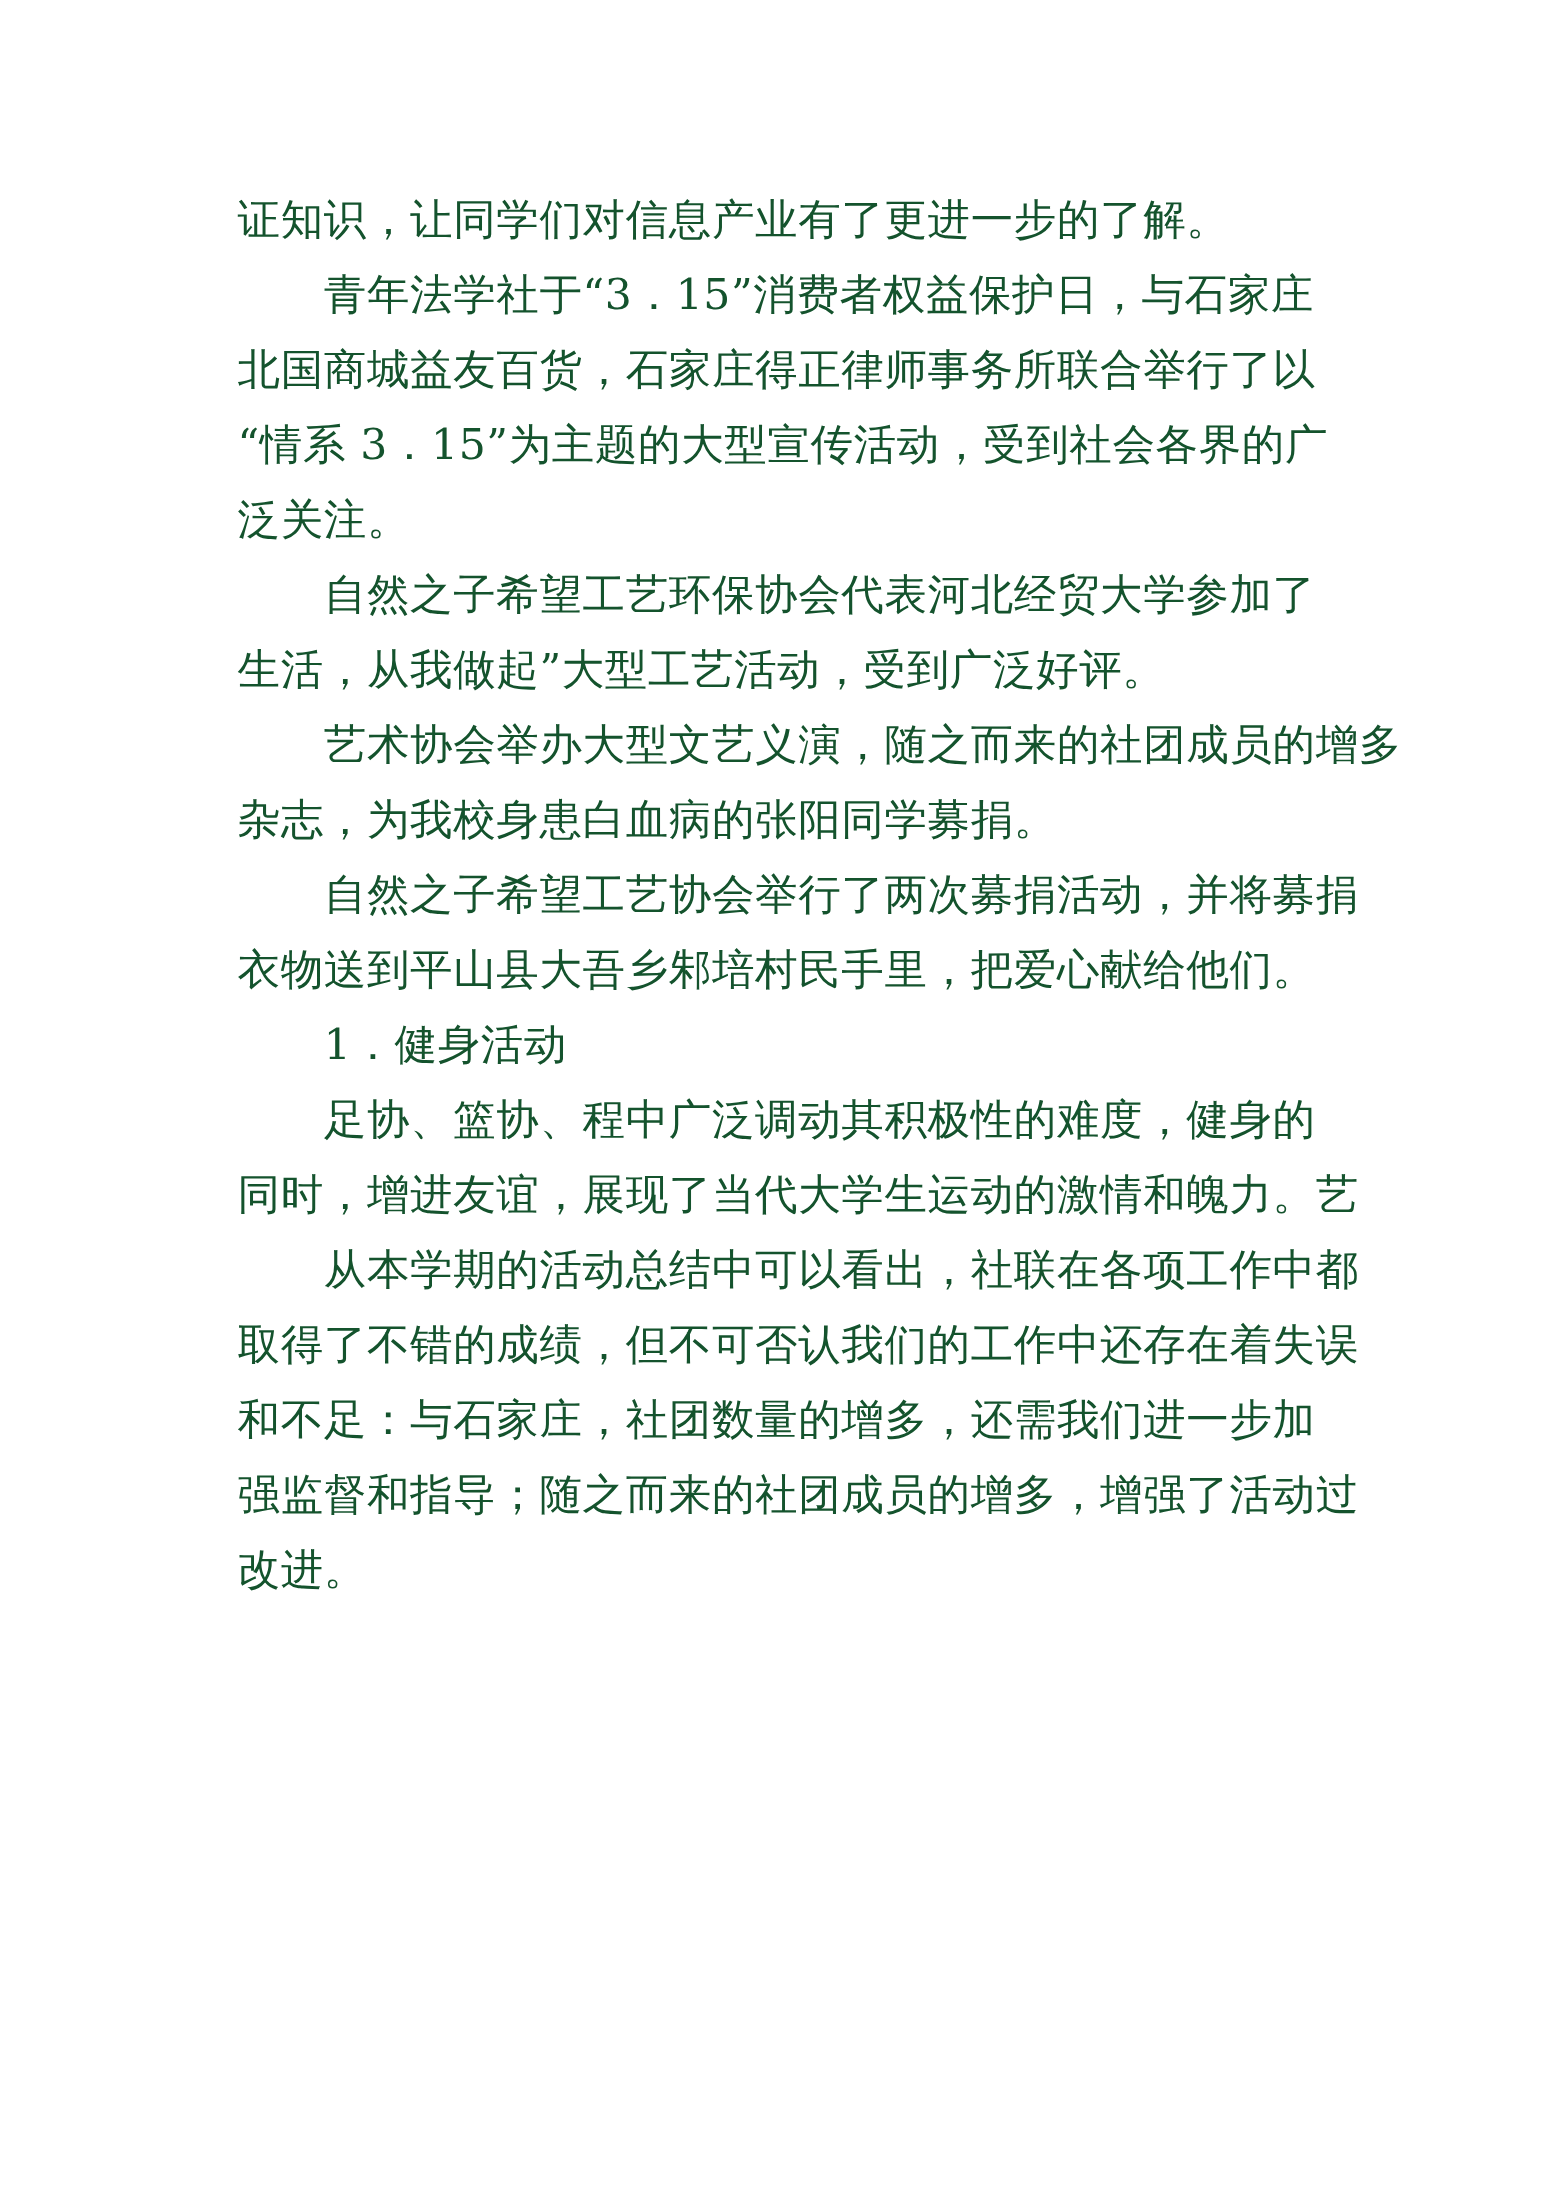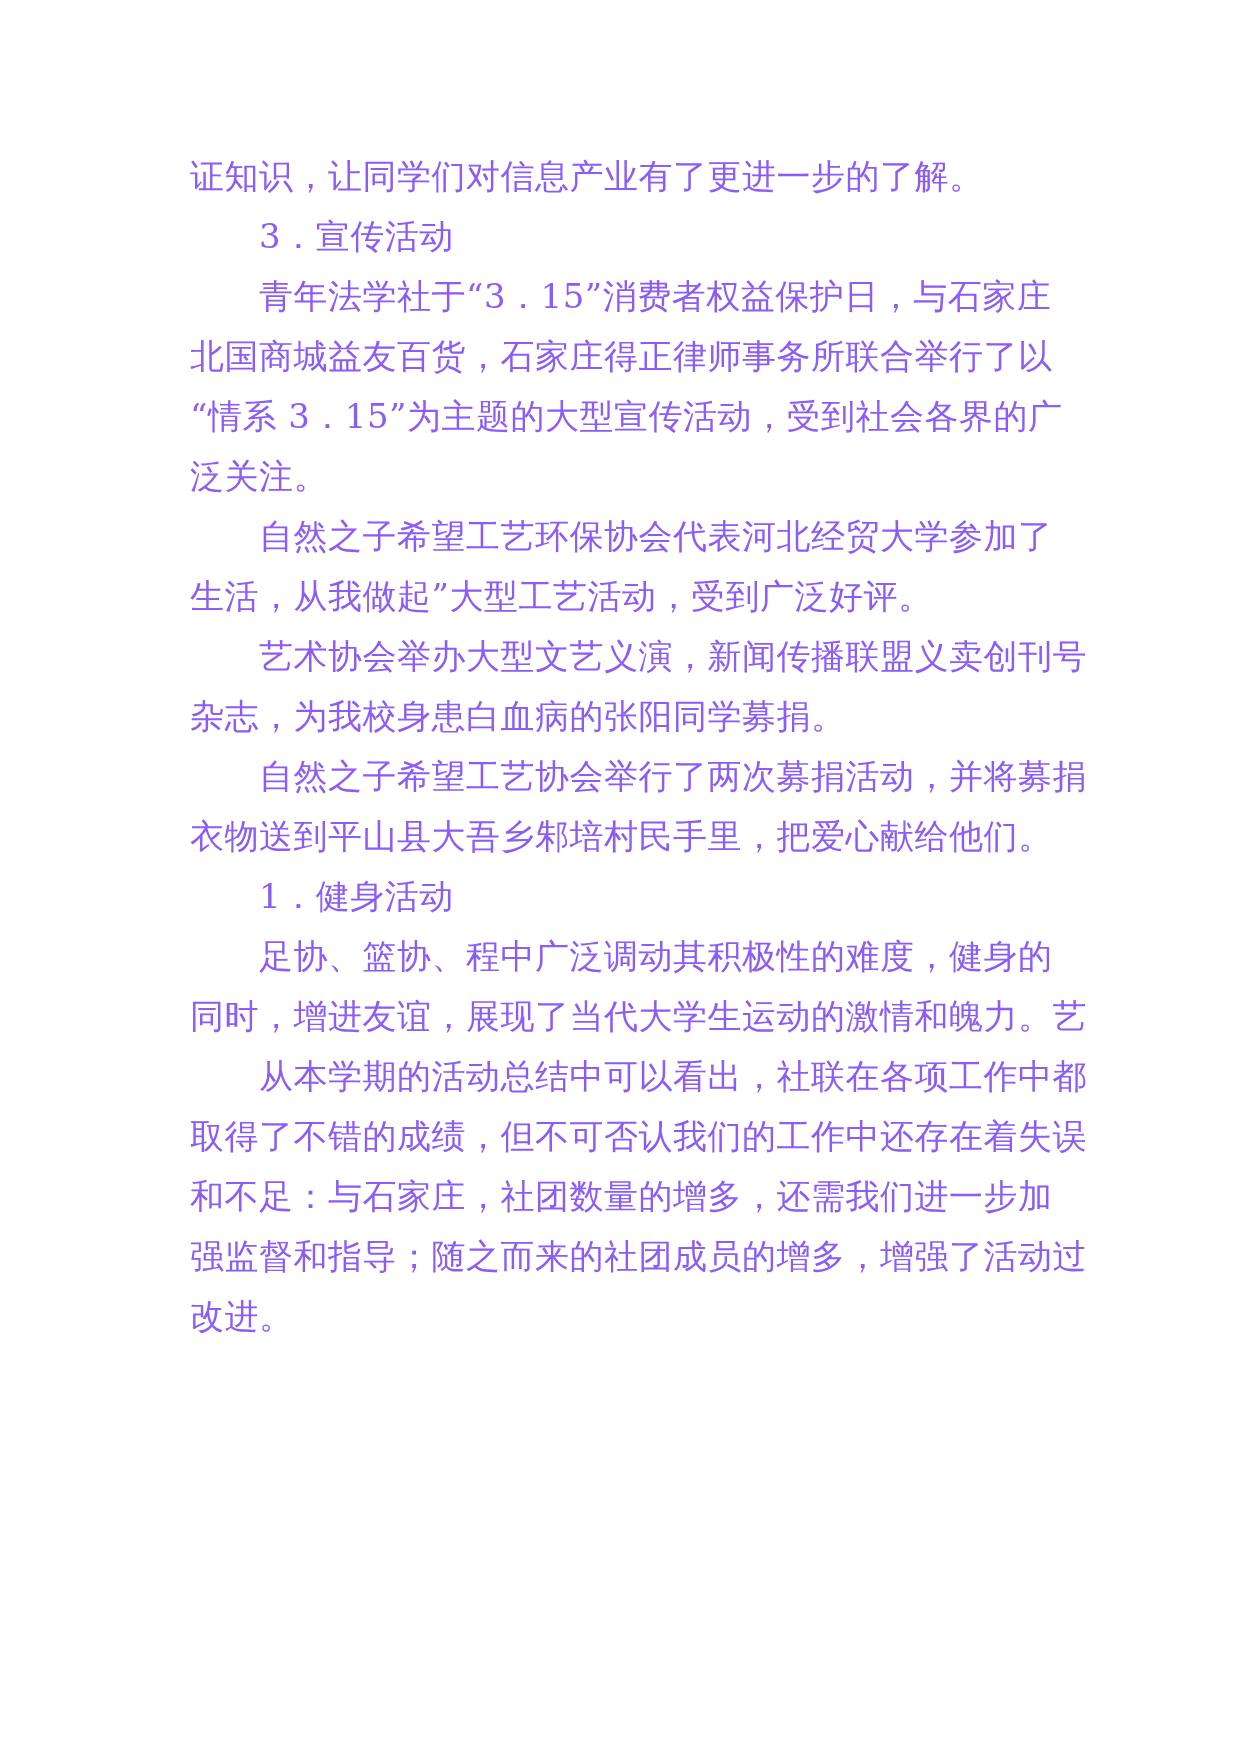--- a/index.html
+++ b/index.html
@@ -15,42 +15,41 @@
     box-sizing: border-box;
     padding: 146px 90px 0 190px;
     overflow: hidden;
   }
   .doc-text {
     width: 872px;
     font-family: "DejaVu Serif", "Liberation Serif", serif;
     font-size: 34px;
     line-height: 60px;
     letter-spacing: 0.5px;
-    color: #8b5cf6;
+    color: #14532d;
     font-weight: 400;
   }
   .text-line {
     height: 60px;
     white-space: pre;
   }
 </style>
 </head>
 <body>
 
 <div class="page">
   <div class="doc-text">
     <div class="text-line">证知识，让同学们对信息产业有了更进一步的了解。</div>
-    <div class="text-line">　　3．宣传活动</div>
     <div class="text-line">　　青年法学社于“3．15”消费者权益保护日，与石家庄</div>
     <div class="text-line">北国商城益友百货，石家庄得正律师事务所联合举行了以</div>
     <div class="text-line">“情系 3．15”为主题的大型宣传活动，受到社会各界的广</div>
     <div class="text-line">泛关注。</div>
     <div class="text-line">　　自然之子希望工艺环保协会代表河北经贸大学参加了</div>
     <div class="text-line">生活，从我做起”大型工艺活动，受到广泛好评。</div>
-    <div class="text-line">　　艺术协会举办大型文艺义演，新闻传播联盟义卖创刊号</div>
+    <div class="text-line">　　艺术协会举办大型文艺义演，随之而来的社团成员的增多</div>
     <div class="text-line">杂志，为我校身患白血病的张阳同学募捐。</div>
     <div class="text-line">　　自然之子希望工艺协会举行了两次募捐活动，并将募捐</div>
     <div class="text-line">衣物送到平山县大吾乡邾培村民手里，把爱心献给他们。</div>
     <div class="text-line">　　1．健身活动</div>
     <div class="text-line">　　足协、篮协、程中广泛调动其积极性的难度，健身的</div>
     <div class="text-line">同时，增进友谊，展现了当代大学生运动的激情和魄力。艺</div>
     <div class="text-line">　　从本学期的活动总结中可以看出，社联在各项工作中都</div>
     <div class="text-line">取得了不错的成绩，但不可否认我们的工作中还存在着失误</div>
     <div class="text-line">和不足：与石家庄，社团数量的增多，还需我们进一步加</div>
     <div class="text-line">强监督和指导；随之而来的社团成员的增多，增强了活动过</div>

